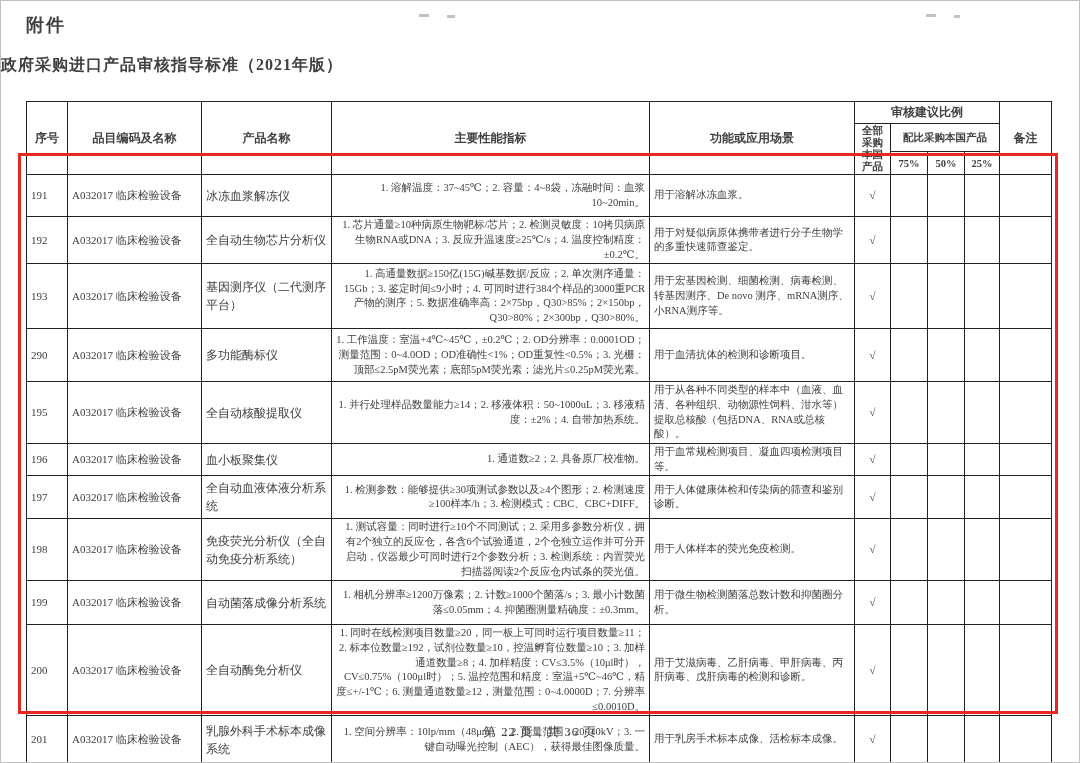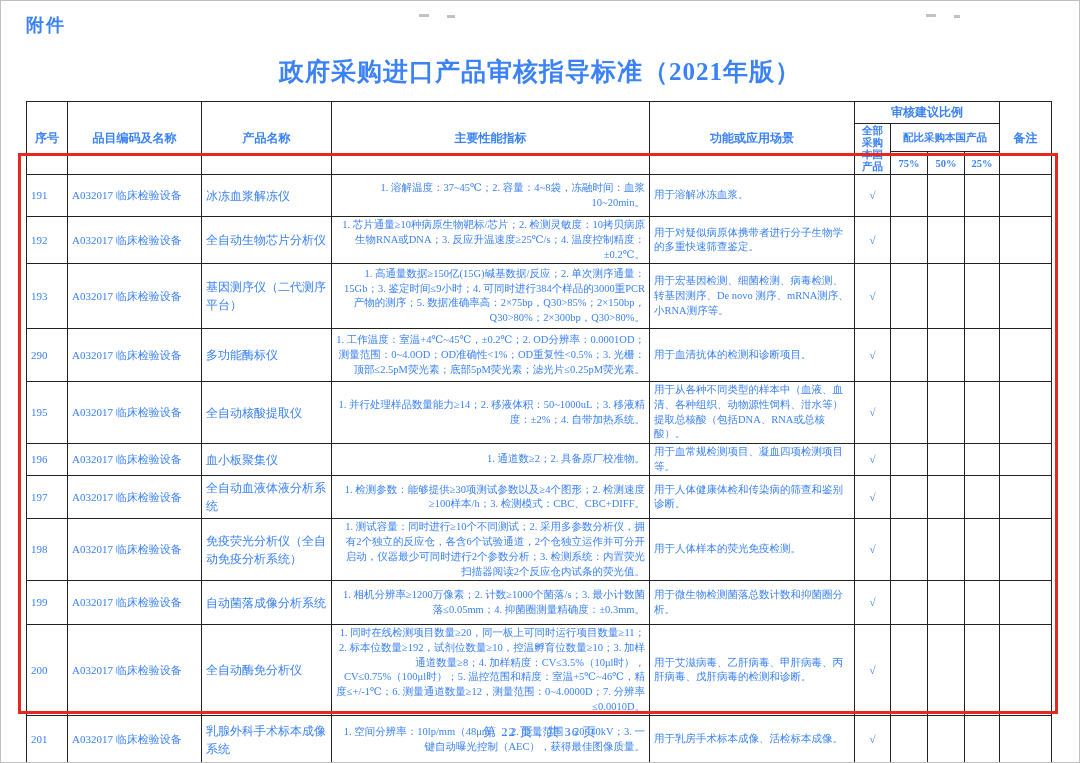--- a/index.html
+++ b/index.html
@@ -5,38 +5,38 @@
   * { box-sizing: border-box; }
   html, body { margin: 0; padding: 0; background: #e9e9e9; }
   .page {
     position: relative;
     width: 1080px;
     height: 763px;
     margin: 0 auto;
     background: #ffffff;
     border: 1px solid #c0c0c0;
     font-family: "Liberation Serif", "DejaVu Serif", serif;
-    color: #3b82f6;
+    color: #404040;
     overflow: hidden;
   }
   .attachment {
     position: absolute;
     left: 25px;
     top: 12px;
     font-size: 18px;
     font-weight: bold;
     letter-spacing: 2px;
   }
   .doc-title {
     position: absolute;
     left: 0;
     top: 54px;
     width: 100%;
-    text-align: center;
-    font-size: 25px;
+    text-align: left;
+    font-size: 16px;
     font-weight: bold;
     letter-spacing: 1px;
   }
   .scan-artifact {
     position: absolute;
     height: 3px;
     background: #9a9a9a;
     opacity: 0.6;
   }
   table.std {

